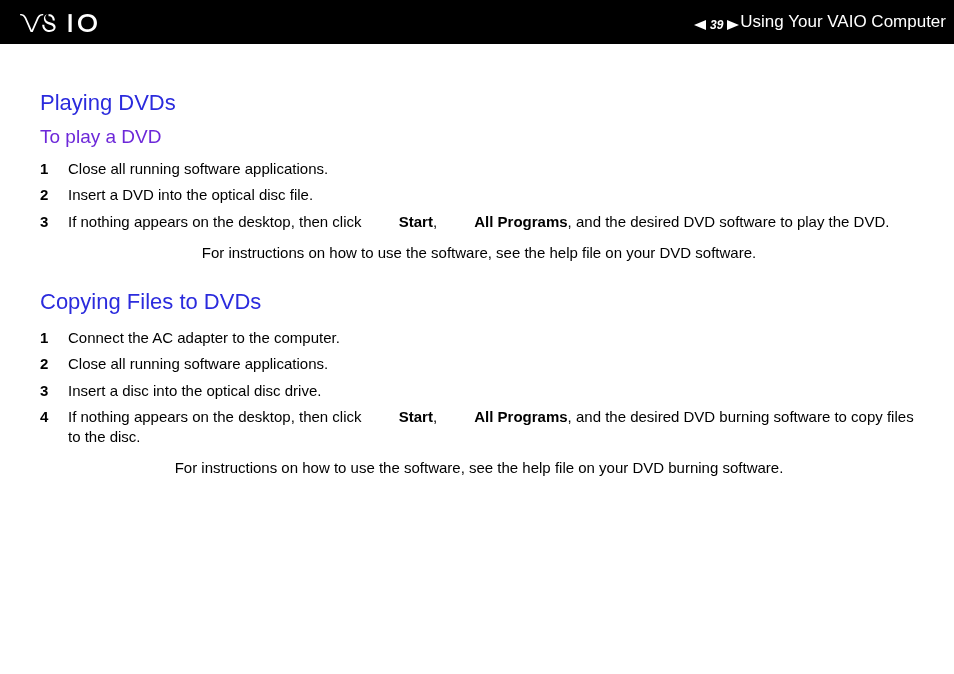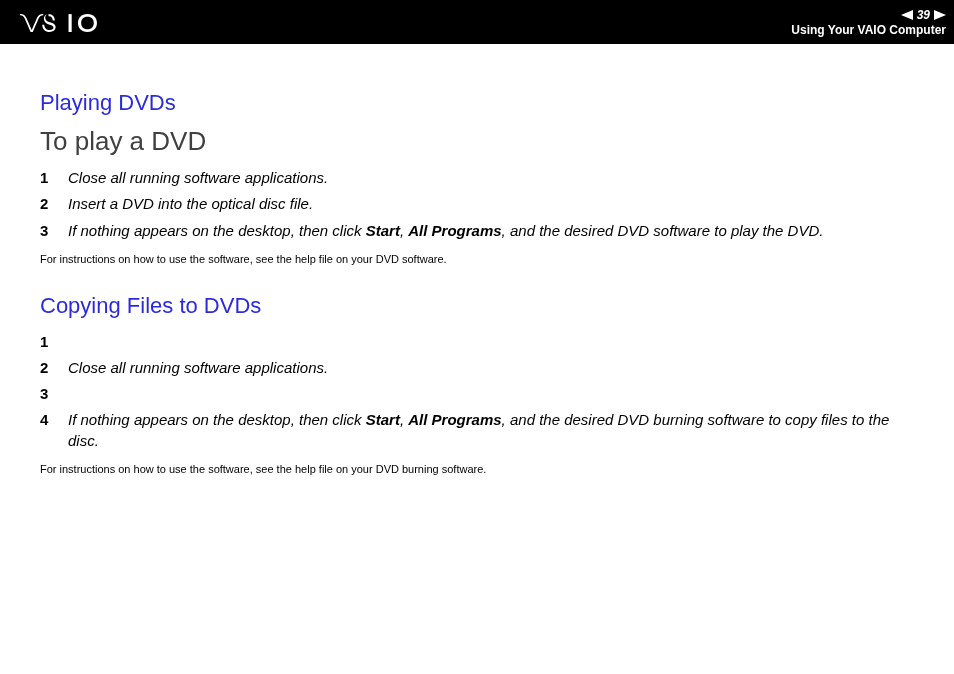--- a/index.html
+++ b/index.html
@@ -4,33 +4,33 @@
 <style>
   * { box-sizing: border-box; margin: 0; padding: 0; }
   html, body { width: 954px; height: 674px; font-family: Arial, Helvetica, sans-serif; background: #fff; color: #000; }
   .header {
     width: 100%; height: 44px; background: #000; color: #fff;
     display: flex; align-items: center; justify-content: space-between;
     padding: 0 8px 0 18px;
   }
   .logo { display: flex; align-items: center; }
   .logo svg { height: 20px; }
-  .header-right { display: flex; flex-direction: column; align-items: flex-end; gap: 1px; }
+  .header-right { display: flex; flex-direction: row; align-items: flex-end; gap: 1px; }
   .pager { display: flex; align-items: center; gap: 4px; font-size: 12px; font-style: italic; font-weight: bold; }
   .pager svg { display: block; }
-  .section-label { font-size: 12px; font-weight: bold; }
+  .section-label { font-size: 17px; font-weight: normal; }
   .content { padding: 46px 36px 0 40px; }
   .h1 { color: #2b2bdd; font-size: 22px; font-weight: 400; margin-bottom: 10px; }
-  .h2 { color: #404040; font-size: 26px; font-weight: 400; margin-bottom: 8px; }
+  .h2 { color: #6d28d9; font-size: 19px; font-weight: 400; margin-bottom: 8px; }
   .steps { margin-bottom: 8px; }
   .step { display: flex; gap: 14px; padding: 3px 0; font-size: 15px; line-height: 1.35; }
   .step-num { font-weight: bold; width: 14px; flex-shrink: 0; }
-  .step-text { flex: 1; font-style: italic; }
-  .step-text b { font-weight: bold; }
-  .para { font-size: 11px; margin-top: 4px; margin-bottom: 26px; line-height: 1.35; }
+  .step-text { flex: 1; }
+  .step-text b { font-weight: bold; margin-left: 33px; }
+  .para { font-size: 15px; margin-top: 4px; margin-bottom: 26px; line-height: 1.35; text-align: center; }
   .sec2 .h1 { margin-top: 8px; }
 </style>
 </head>
 <body>
 
 <div class="header">
   <div class="logo">
     <svg viewBox="0 0 220 38" width="120" fill="#fff">
       <path d="M0 4 C 6 4 10 6 13 14 L 22 34 L 31 14 C 34 6 38 4 44 4 L 44 6 C 40 6 37 8 35 13 L 24 38 L 20 38 L 9 13 C 7 8 4 6 0 6 Z"></path>
       <path d="M60 4 C 52 4 50 18 64 20 C 78 22 76 38 62 38 C 54 38 48 32 48 24 L 52 24 C 52 30 56 34 62 34 C 72 34 72 26 62 24 C 48 22 48 4 60 4 C 68 4 72 10 72 16 L 68 16 C 68 12 66 8 60 8 Z" transform="translate(-6,0) scale(1.0,1.0)"></path>
@@ -78,27 +78,29 @@
       </div>
     </div>
     <div class="para">For instructions on how to use the software, see the help file on your DVD software.</div>
   </div>
 
   <div class="sec2">
     <div class="h1">Copying Files to DVDs</div>
     <div class="steps">
       <div class="step">
         <div class="step-num">1</div>
+        <div class="step-text">Connect the AC adapter to the computer.</div>
       </div>
       <div class="step">
         <div class="step-num">2</div>
         <div class="step-text">Close all running software applications.</div>
       </div>
       <div class="step">
         <div class="step-num">3</div>
+        <div class="step-text">Insert a disc into the optical disc drive.</div>
       </div>
       <div class="step">
         <div class="step-num">4</div>
         <div class="step-text">
           <span>If nothing appears on the desktop, then click </span><b>Start</b><span>, </span><b>All Programs</b><span>, and the desired DVD burning software to copy files to the disc.</span>
         </div>
       </div>
     </div>
     <div class="para">For instructions on how to use the software, see the help file on your DVD burning software.</div>
   </div>

